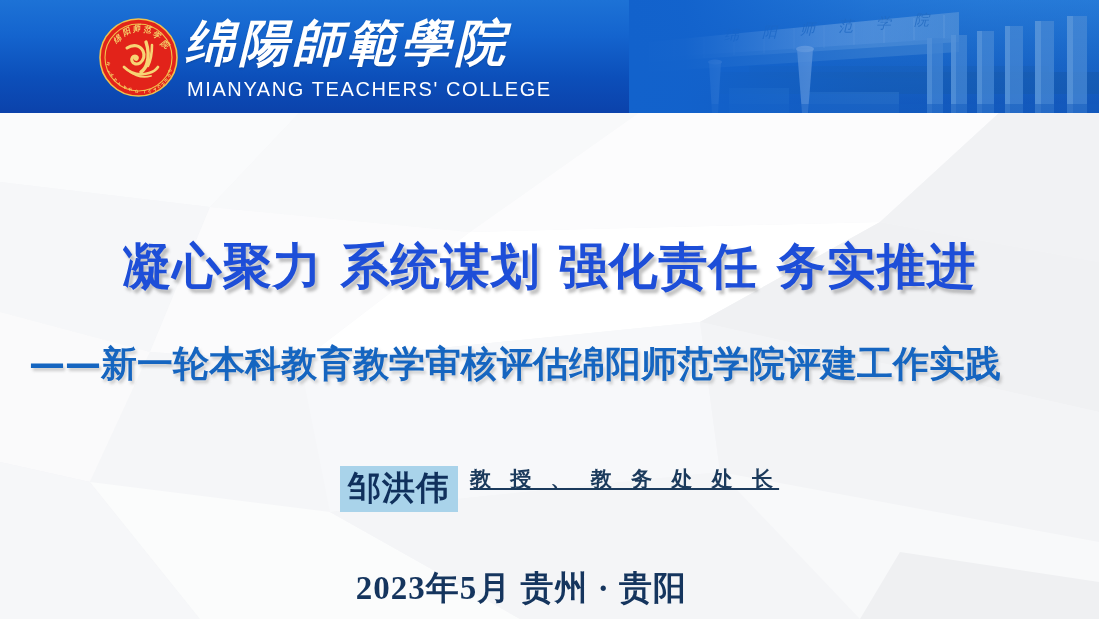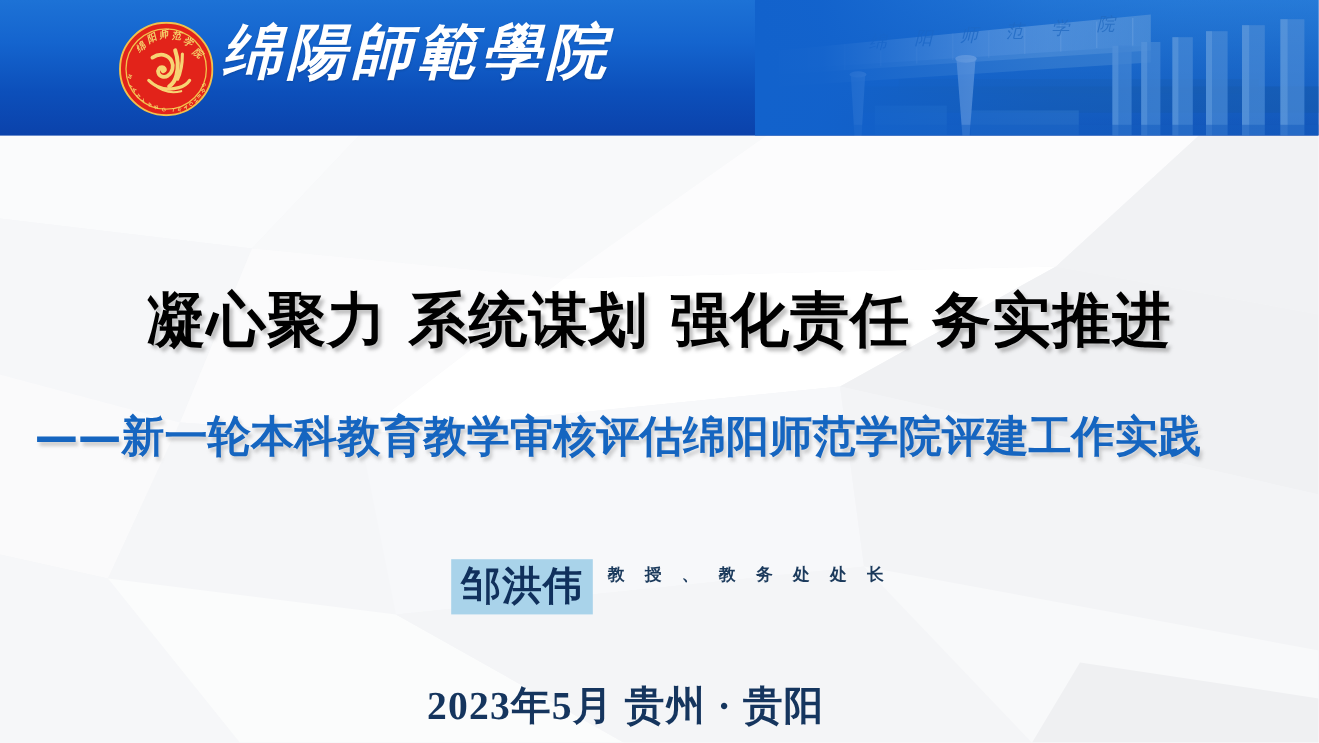--- a/index.html
+++ b/index.html
@@ -84,21 +84,21 @@
   }
 
   
   #main-title {
     position:absolute; left:0; top:234px;
     width:1099px;
     text-align:center;
     font-family:"DejaVu Sans", sans-serif;
     font-size:49px;
     font-weight:700;
-    color:#000000;
+    color:#1d4ed8;
     letter-spacing:1px;
     white-space:nowrap;
     text-shadow:3px 4px 3px rgba(120,120,120,0.45);
   }
 
   
   #subtitle {
     position:absolute; left:0; top:340px;
     width:1030px;
     text-align:center;
@@ -134,25 +134,26 @@
     line-height:40px;
     padding:2px 8px 4px 8px;
     letter-spacing:1px;
     white-space:nowrap;
   }
   #presenter-roles {
     padding-top:2px;
   }
   .role-line {
     font-family:"DejaVu Sans", sans-serif;
-    font-size:14px;
+    font-size:21px;
     font-weight:700;
     color:#1b3a5c;
     line-height:23px;
     white-space:nowrap;
+    text-decoration:underline;
   }
   .role-line.spaced { letter-spacing:6px; }
 
   
   #datePlace {
     position:absolute; left:0; top:566px;
     width:1043px;
     text-align:center;
     font-family:"Liberation Serif", serif;
     font-size:33px;
@@ -307,20 +308,21 @@
           <path d="M47 24 C49 30, 50 38, 48 45 C47 49, 45 52, 42 54" fill="none" stroke="#f7d474" stroke-width="3.4" stroke-linecap="round"></path>
           <path d="M53 27 C53 34, 52 42, 49 48" fill="none" stroke="#f7d474" stroke-width="2.6" stroke-linecap="round"></path>
           <path d="M25 49 C31 55, 40 58, 50 55 C54 54, 57 52, 59 49" fill="none" stroke="#f7d474" stroke-width="2.7" stroke-linecap="round"></path>
           <path d="M30 53 C36 58, 44 60, 52 58" fill="none" stroke="#f7d474" stroke-width="1.8" stroke-linecap="round"></path>
         </g>
       </svg>
     </div>
 
     <div id="school-name-cn">绵陽師範學院</div>
 
+    <div id="school-name-en">MIANYANG TEACHERS' COLLEGE</div>
   </div>
 
   <div id="main-title">凝心聚力  系统谋划  强化责任  务实推进</div>
 
   <div id="subtitle">——新一轮本科教育教学审核评估绵阳师范学院评建工作实践</div>
 
   <div id="presenter">
     <div id="presenter-inner">
       <div id="presenter-name">邹洪伟</div>
       <div id="presenter-roles">

